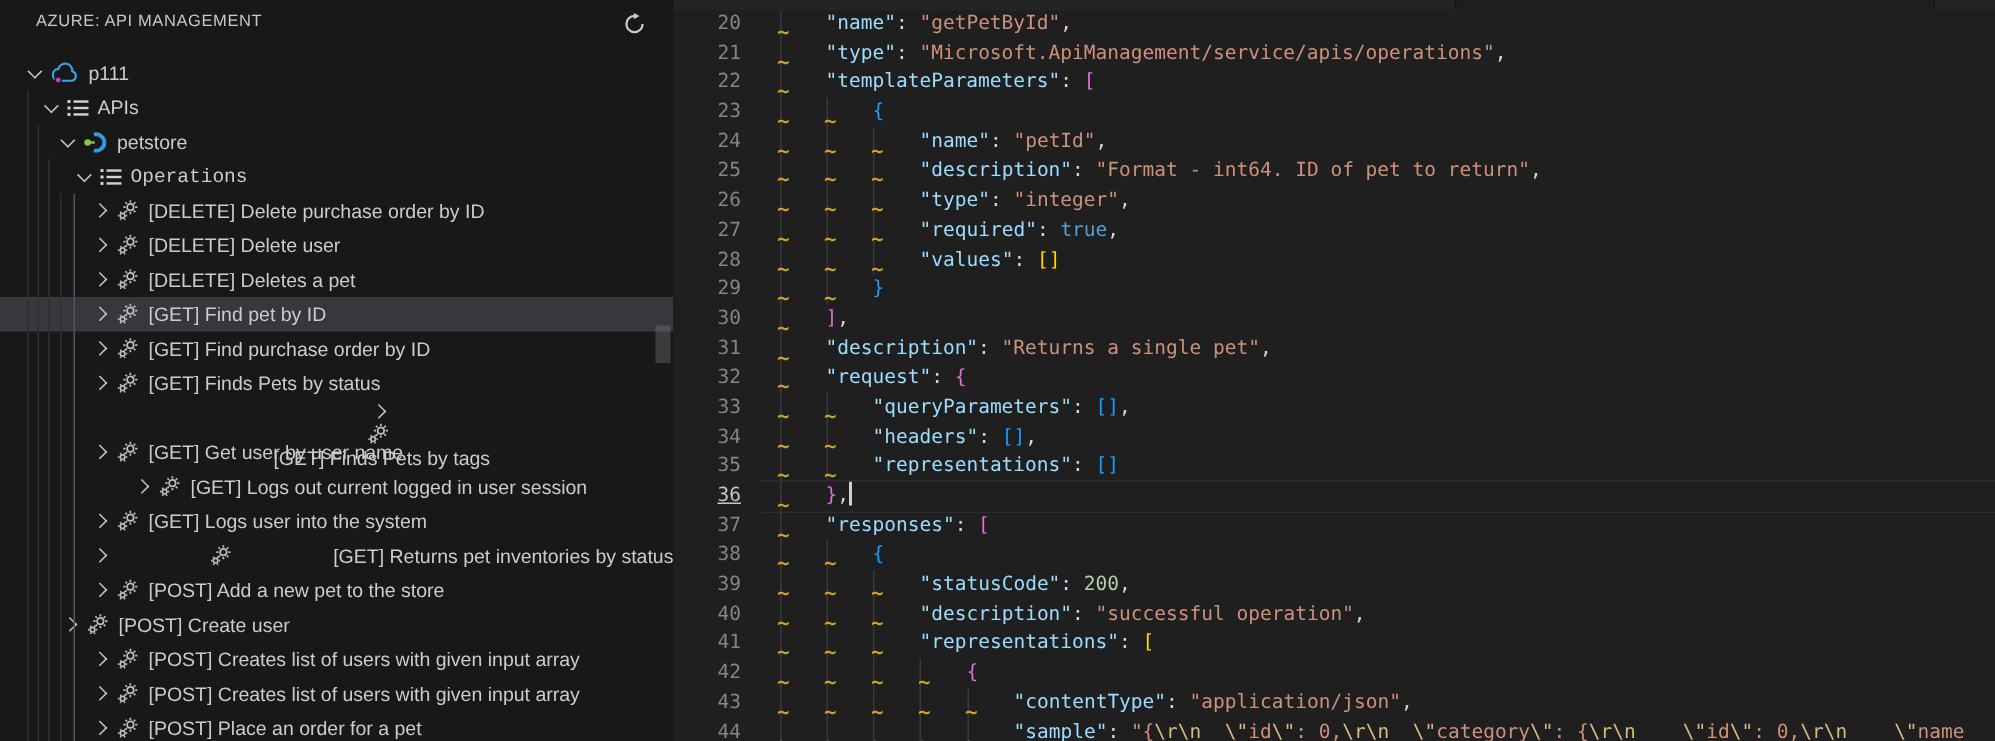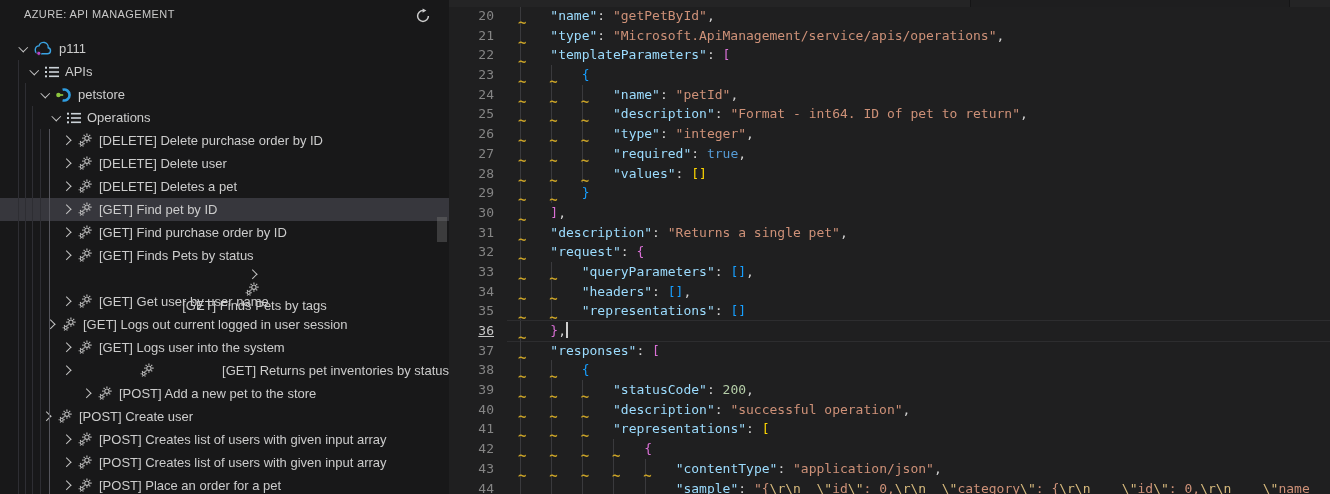--- a/index.html
+++ b/index.html
@@ -88,21 +88,21 @@
           <span class="chev down"></span>
           <span class="ticon" style="width: 18px;">
             <svg viewBox="0 0 18 16" width="18" height="16">
               <path d="M7.6 2.7 A5.5 5.5 0 1 1 7.6 13.3" fill="none" stroke="#2f9de0" stroke-width="2.6"></path>
               <rect x="2.6" y="7.2" width="5.6" height="1.6" fill="#8dc63f"></rect>
               <circle cx="3.4" cy="8" r="2.2" fill="#8dc63f"></circle>
             </svg>
           </span>
           <span class="tlabel">petstore</span>
         </div>
-        <div class="trow" style="padding-left: 49px;">
+        <div class="trow" style="padding-left: 49px; font-family: Liberation Mono, monospace;">
           <span class="chev down"></span>
           <span class="ticon" style="width: 16px;">
             <svg viewBox="0 0 16 16" width="16" height="16">
               <g fill="#ccd3d9">
                 <rect x="1" y="2.7" width="2" height="2"></rect>
                 <rect x="1" y="7" width="2" height="2"></rect>
                 <rect x="1" y="11.3" width="2" height="2"></rect>
                 <rect x="5" y="2.9" width="10" height="1.6"></rect>
                 <rect x="5" y="7.2" width="10" height="1.6"></rect>
                 <rect x="5" y="11.5" width="10" height="1.6"></rect>
@@ -312,21 +312,21 @@
                 <line x1="6.2" y1="14.5" x2="6.7" y2="15.4"></line>
                 <line x1="3.9" y1="14.5" x2="3.4" y2="15.4"></line>
                 <line x1="2.7" y1="12.5" x2="1.7" y2="12.5"></line>
                 <line x1="3.9" y1="10.5" x2="3.4" y2="9.6"></line>
                 <line x1="6.2" y1="10.5" x2="6.7" y2="9.6"></line>
               </g>
             </svg>
           </span>
           <span class="tlabel">[GET] Get user by user name</span>
         </div>
-        <div class="trow" style="padding-left: 44px;">
+        <div class="trow" style="padding-left: 88px;">
           <span class="chev right"></span>
           <span class="ticon" style="width: 17px;">
             <svg viewBox="0 0 18 18" width="17" height="17">
               <g stroke="#bfbfbf" fill="none" stroke-width="1.2">
                 <circle cx="10.5" cy="6.5" r="2.3"></circle>
                 <line x1="13.9" y1="6.5" x2="15.5" y2="6.5"></line>
                 <line x1="12.9" y1="8.9" x2="14" y2="10"></line>
                 <line x1="10.5" y1="9.9" x2="10.5" y2="11.5"></line>
                 <line x1="8.1" y1="8.9" x2="7" y2="10"></line>
                 <line x1="7.1" y1="6.5" x2="5.5" y2="6.5"></line>
@@ -390,21 +390,21 @@
                 <line x1="6.2" y1="14.5" x2="6.7" y2="15.4"></line>
                 <line x1="3.9" y1="14.5" x2="3.4" y2="15.4"></line>
                 <line x1="2.7" y1="12.5" x2="1.7" y2="12.5"></line>
                 <line x1="3.9" y1="10.5" x2="3.4" y2="9.6"></line>
                 <line x1="6.2" y1="10.5" x2="6.7" y2="9.6"></line>
               </g>
             </svg>
           </span>
           <span class="tlabel">[GET] Returns pet inventories by status</span>
         </div>
-        <div class="trow" style="padding-left: 60px; margin-left: 20px;">
+        <div class="trow" style="padding-left: 60px;">
           <span class="chev right"></span>
           <span class="ticon" style="width: 17px;">
             <svg viewBox="0 0 18 18" width="17" height="17">
               <g stroke="#bfbfbf" fill="none" stroke-width="1.2">
                 <circle cx="10.5" cy="6.5" r="2.3"></circle>
                 <line x1="13.9" y1="6.5" x2="15.5" y2="6.5"></line>
                 <line x1="12.9" y1="8.9" x2="14" y2="10"></line>
                 <line x1="10.5" y1="9.9" x2="10.5" y2="11.5"></line>
                 <line x1="8.1" y1="8.9" x2="7" y2="10"></line>
                 <line x1="7.1" y1="6.5" x2="5.5" y2="6.5"></line>

